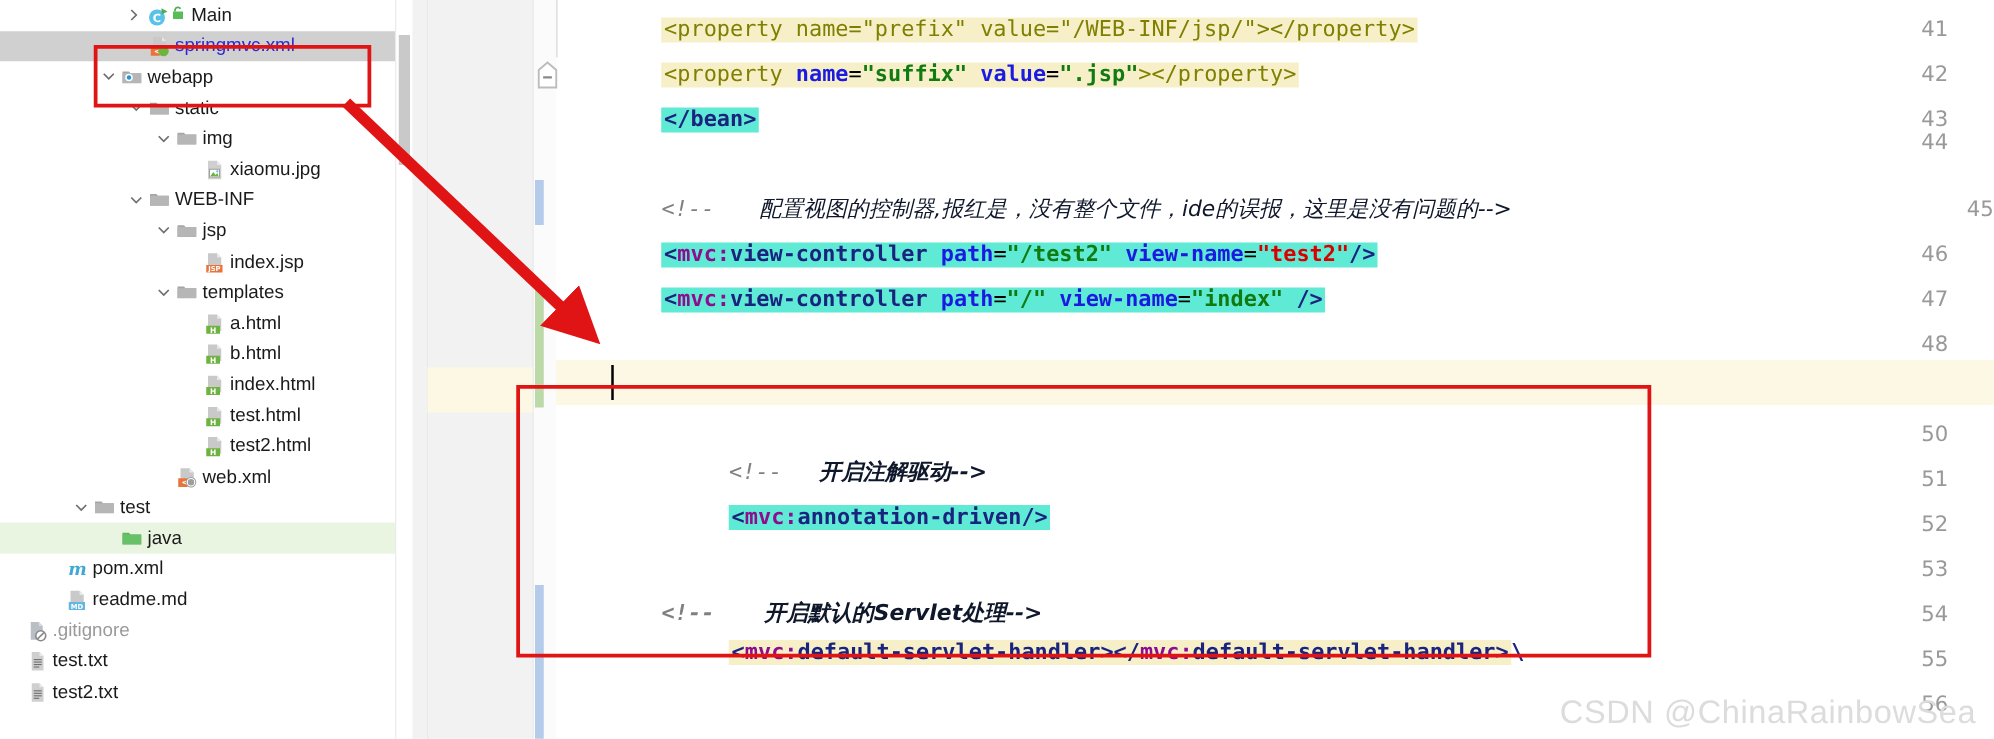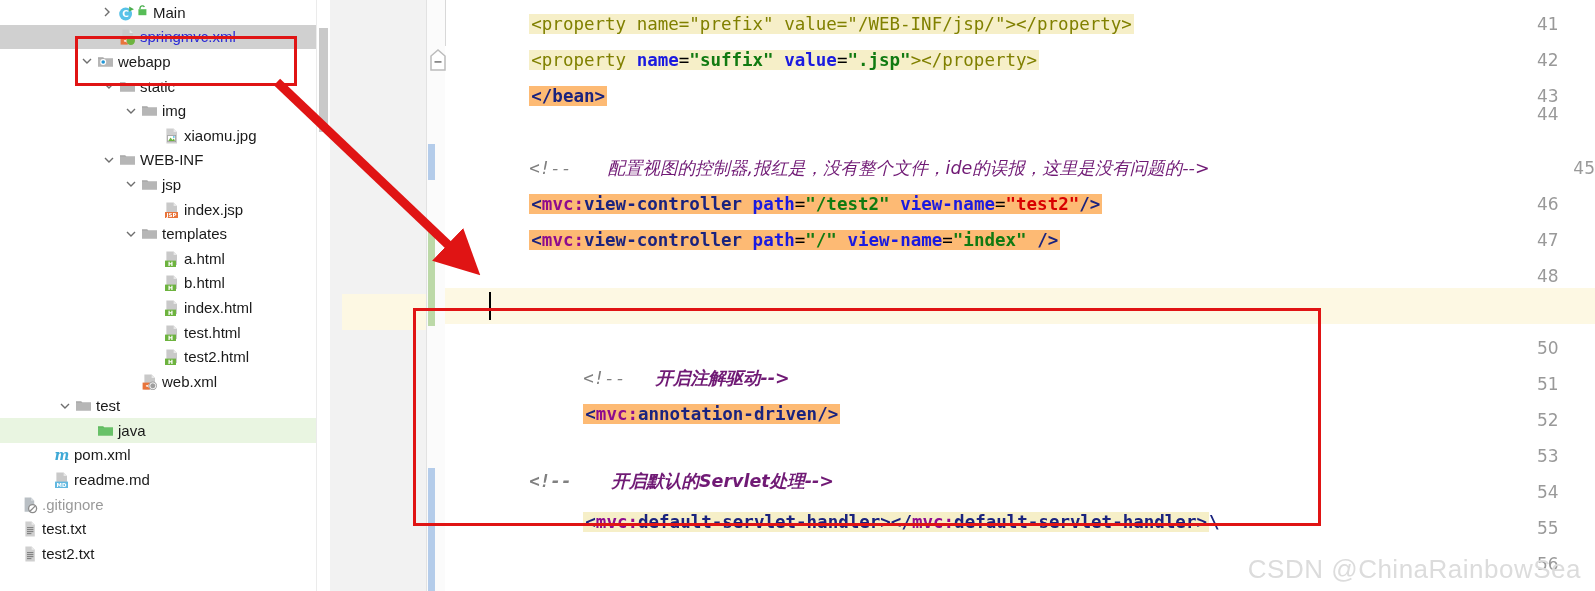--- a/index.html
+++ b/index.html
@@ -92,31 +92,31 @@
   }
   .cline {
     position: absolute;
     left: 0; height: 36px; line-height: 36px;
     white-space: pre;
   }
   .curline {
     position: absolute; left: 0; width: 1150px; height: 36px;
     background: #fdf8e3;
   }
-  .hl-sel  { background: #fdba74; }
+  .hl-sel  { background: #5eead4; }
   .hl-warn { background: #f6efc8; }
   .tag   { color: #1a237e; font-weight: bold; }
   .ns    { color: #8e0c8e; font-weight: bold; }
   .attr  { color: #1a1ae0; font-weight: bold; }
   .str   { color: #117a11; font-weight: bold; }
   .strerr{ color: #d80000; font-weight: bold; }
   .punct { color: #1a237e; font-weight: bold; }
   .olive { color: #808000; }
   .cmt   { color: #808080; font-style: italic; }
-  .cmtcn { color: #701a75; font-style: italic; font-family: "DejaVu Sans", sans-serif; }
+  .cmtcn { color: #0f172a; font-style: italic; font-family: "DejaVu Sans", sans-serif; }
   .plain { color: #000000; }
 
   #caret {
     position: absolute;
     width: 2px; height: 28px; background: #000;
   }
 
   
   #editor-leftline {
     position:absolute; left:115px; top:0; width:1px; height:46px; background:#d8d8d8;
@@ -569,21 +569,21 @@
       <div id="caret" style="left:44px; top:292px;"></div>
 
       <div class="cline" style="top:324px;">
         <span class="cmt" style="margin-left:54px;">&lt;!--</span><span class="cmtcn" style="margin-left:30px;font-weight:bold;">开启注解驱动--&gt;</span>
       </div>
 
       <div class="cline" style="top:360px; padding-left:54px;">
         <span class="hl-sel" style="padding:0 2px;margin-top:43px;"><span class="punct">&lt;</span><span class="ns">mvc:</span><span class="tag">annotation-driven</span><span class="punct">/&gt;</span></span>
       </div>
 
-      <div class="cline" style="top:427px;font-weight:bold;">
+      <div class="cline" style="top:437px;font-weight:bold;">
         <span class="cmt">&lt;!--</span><span class="cmtcn" style="margin-left:40px;">开启默认的Servlet处理--&gt;</span>
       </div>
 
       <div class="cline" style="top:468px; padding-left:54px;">
         <span class="hl-warn" style="padding:0 2px;"><span class="punct">&lt;</span><span class="ns">mvc:</span><span class="tag">default-servlet-handler</span><span class="punct">&gt;&lt;/</span><span class="ns">mvc:</span><span class="tag">default-servlet-handler</span><span class="punct">&gt;</span></span><span class="punct">\</span>
       </div>
 
     </div>
   </div>
 

